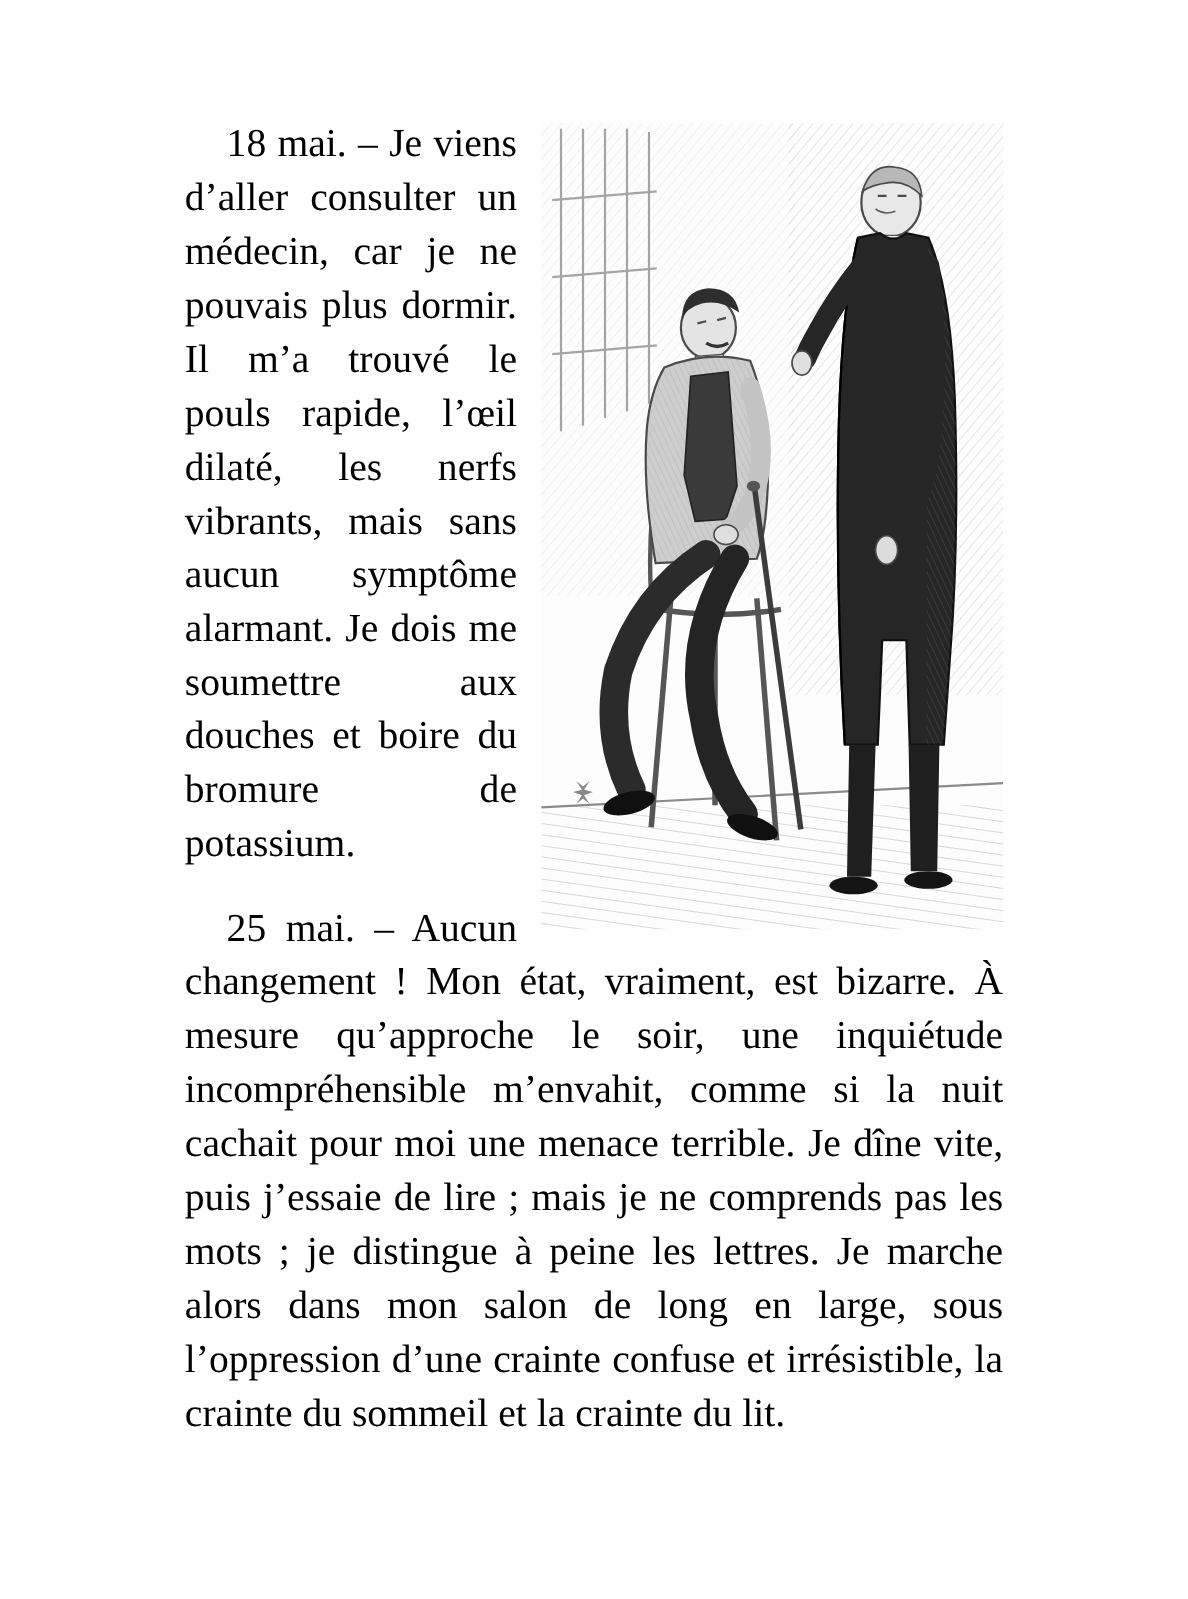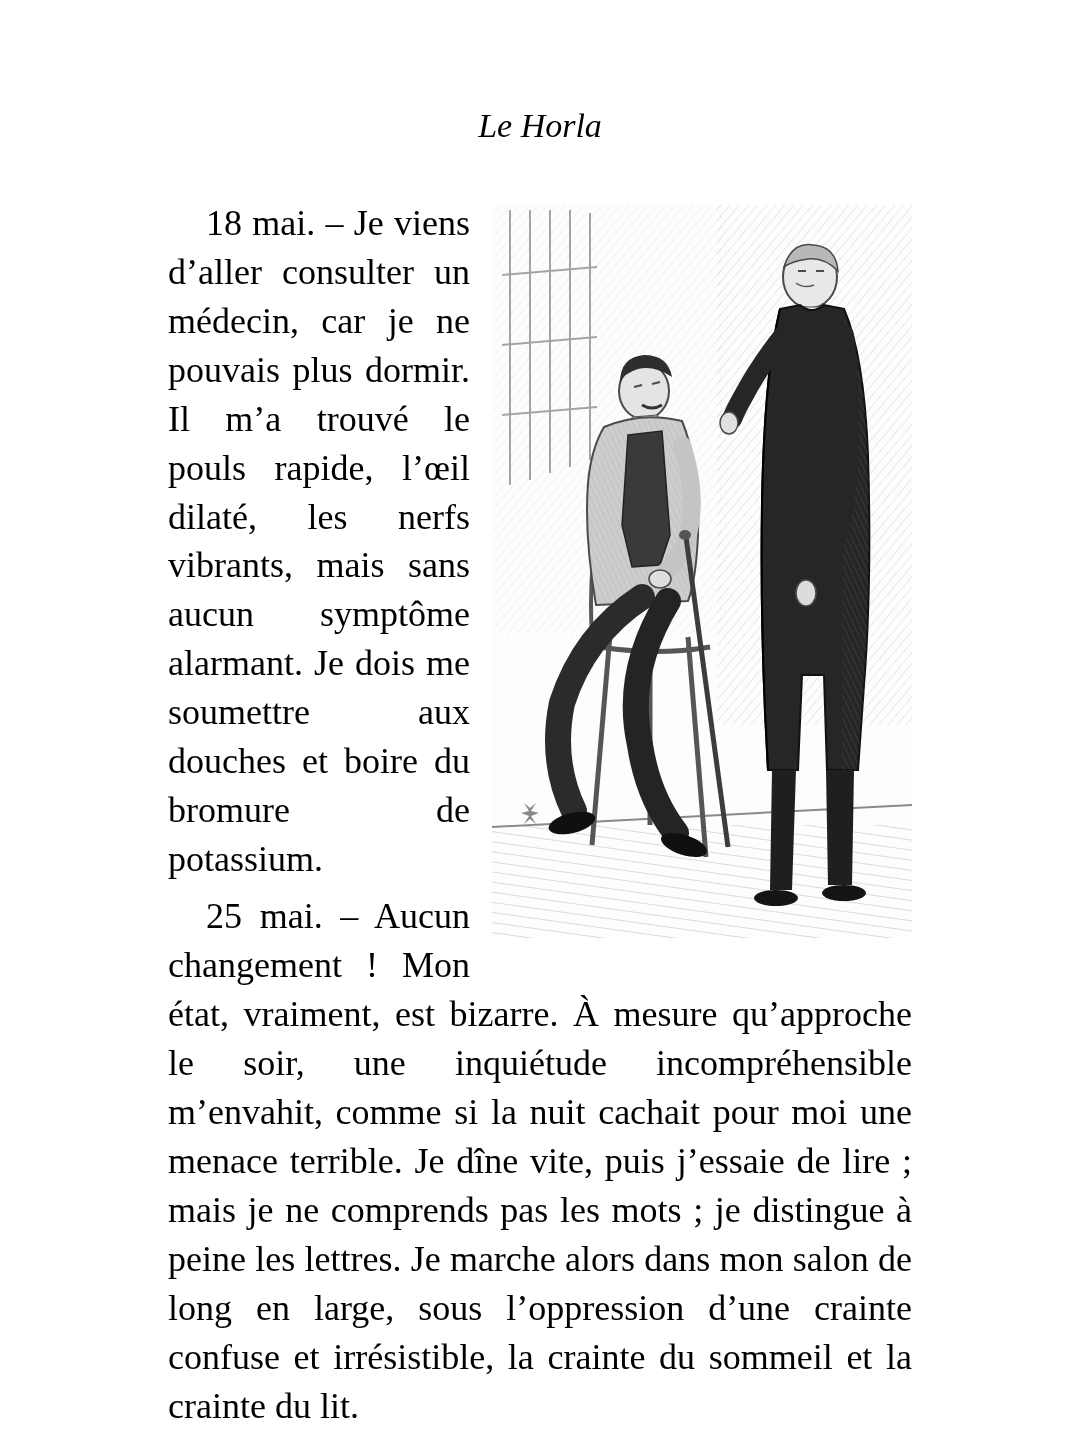--- a/index.html
+++ b/index.html
@@ -30,42 +30,41 @@
   .content {
     font-size: 36px;
     line-height: 1.36;
     text-align: justify;
   }
   .content p {
     margin: 0;
     text-indent: 38px;
   }
   .content p + p {
-    margin-top: 8px;
+    margin-top: 28px;
   }
   figure.illustration {
     float: right;
     width: 420px;
     height: 733px;
     margin: 6px 0 14px 22px;
     padding: 0;
     background: #fdfdfd;
   }
   figure.illustration svg {
     display: block;
     width: 100%;
     height: 100%;
   }
 </style>
 </head>
 <body>
 
 <div class="page">
 
-  <h1 class="page-title">Le Horla</h1>
 
   <div class="content">
 
     <figure class="illustration">
       <svg viewBox="0 0 420 733" xmlns="http://www.w3.org/2000/svg">
         <defs>
           <pattern id="hatchA" width="7" height="7" patternUnits="userSpaceOnUse" patternTransform="rotate(40)">
             <line x1="0" y1="0" x2="0" y2="7" stroke="#8a8a8a" stroke-width="1"></line>
           </pattern>
           <pattern id="hatchB" width="5" height="5" patternUnits="userSpaceOnUse" patternTransform="rotate(-25)">

